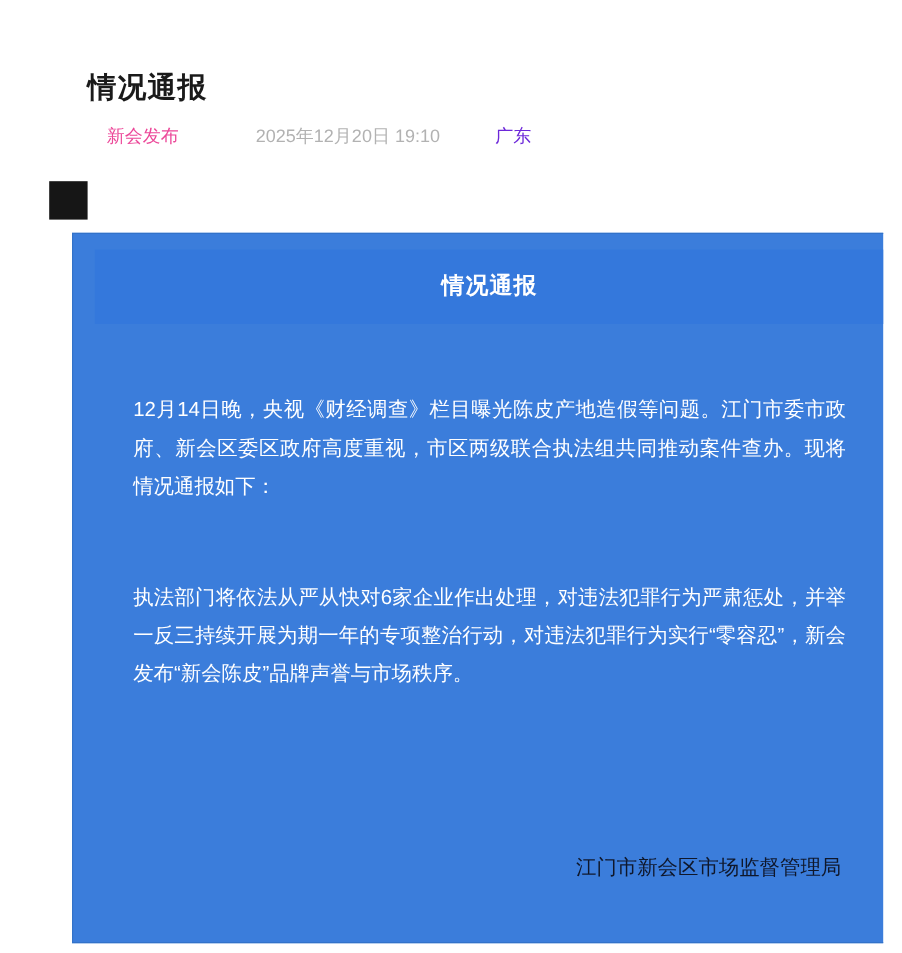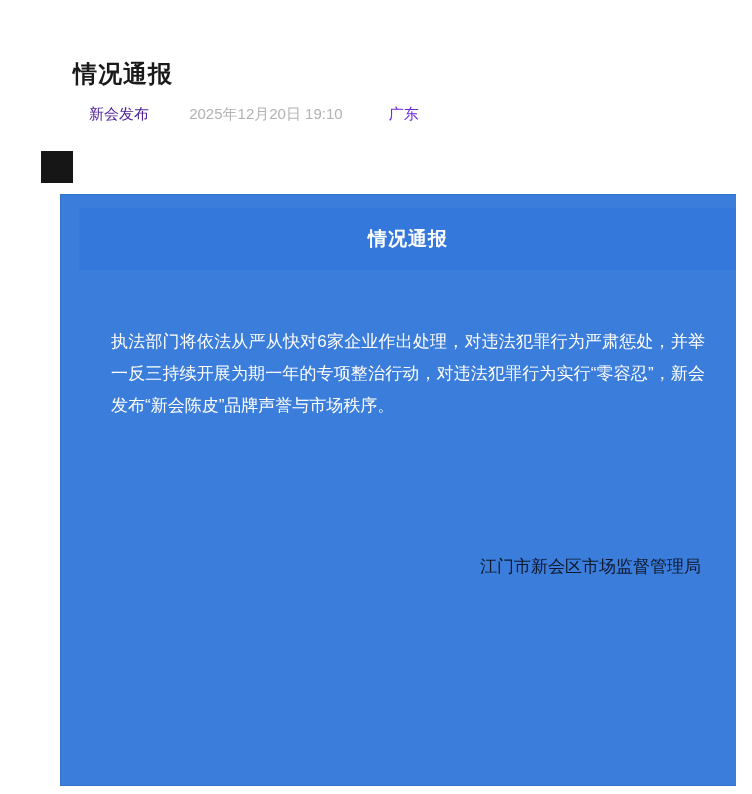--- a/index.html
+++ b/index.html
@@ -24,22 +24,22 @@
   }
   .byline {
     position: absolute;
     left: 25px;
     top: 55px;
     font-size: 15px;
     line-height: 22px;
     white-space: nowrap;
   }
   .byline .account {
-    color: #4c1d95;
-    margin-right: 4px;
+    color: #ec4899;
+    margin-right: 28px;
     cursor: pointer;
   }
   .byline .meta {
     color: #b2b2b2;
   }
   .byline .region {
     color: #6d28d9;
     margin-left: 10px;
   }
   .black-square {
@@ -100,20 +100,21 @@
     <span class="region">广东</span>
   </div>
 
   <div class="black-square"></div>
 
   <div class="notice-box">
 
     <div class="notice-header">情况通报</div>
 
     <div class="notice-body">
+      <p>12月14日晚，央视《财经调查》栏目曝光陈皮产地造假等问题。江门市委市政府、新会区委区政府高度重视，市区两级联合执法组共同推动案件查办。现将情况通报如下：</p>
       <p>执法部门将依法从严从快对6家企业作出处理，对违法犯罪行为严肃惩处，并举一反三持续开展为期一年的专项整治行动，对违法犯罪行为实行“零容忍”，新会发布“新会陈皮”品牌声誉与市场秩序。</p>
     </div>
 
     <div class="signature">
       <div>江门市新会区市场监督管理局</div>
     </div>
 
   </div>
 
 </div>

